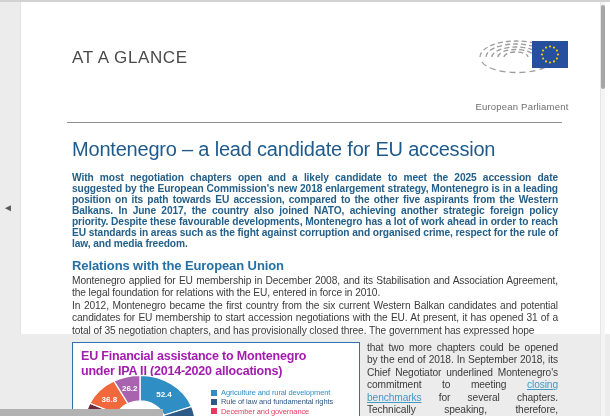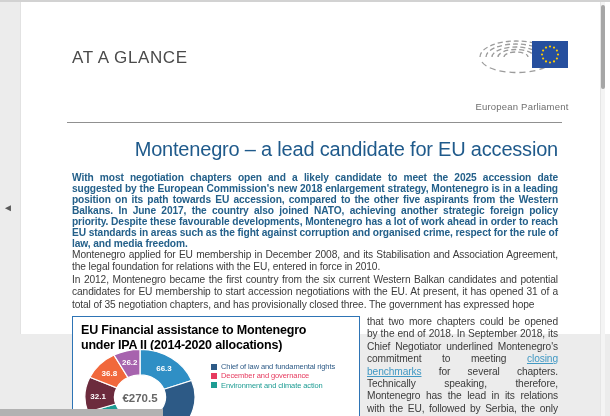--- a/index.html
+++ b/index.html
@@ -15,33 +15,33 @@
   .content{padding:30px 54px 0 51px;}
 
   
   .header-row{display:flex;justify-content:space-between;align-items:flex-start;}
   .kicker{font-size:17px;color:#4a4a4a;letter-spacing:.6px;margin-top:16px;font-weight:400;}
   .logo-block{width:104px;margin-right:-16px;text-align:center;}
   .logo-caption{font-size:9.5px;color:#6f6f6f;margin-top:19px;letter-spacing:.2px;}
   .rule{border:none;border-top:1.5px solid #909090;margin:10px -4px 0 -5px;}
 
   
-  .doc-title{margin-top:15px;text-align:right;color:#1f5a8b;font-size:20px;font-weight:400;letter-spacing:-.2px;}
+  .doc-title{margin-top:15px;text-align:left;color:#1f5a8b;font-size:20px;font-weight:400;letter-spacing:-.2px;}
   .summary{margin-top:11px;font-weight:bold;color:#24608a;font-size:10.2px;line-height:11px;text-align:justify;letter-spacing:-.1px;}
 
   
   .section-heading{color:#2470a5;font-size:13px;font-weight:bold;margin:9px 0 2px;letter-spacing:-.1px;}
   .body-par{color:#3b3b3b;font-size:10.2px;line-height:12.4px;text-align:justify;margin:0 0 0;letter-spacing:-.1px;}
   a.doclink{color:#4199c4;text-decoration:underline;cursor:pointer;}
 
   
   .cols{display:flex;gap:7px;margin-top:5px;align-items:flex-start;}
   .chart-box{position:relative;width:288px;min-width:288px;height:150px;
     border:1px solid #2e74b5;box-sizing:border-box;padding:6px 8px;background:#fff;}
-  .chart-title{color:#000000;font-weight:bold;font-size:12.5px;line-height:14.5px;letter-spacing:-.2px;width:250px;}
+  .chart-title{color:#a21caf;font-weight:bold;font-size:12.5px;line-height:14.5px;letter-spacing:-.2px;width:250px;}
   .donut-svg{position:absolute;left:8px;top:29px;width:118px;height:102px;}
   .slice-label{position:absolute;transform:translate(-50%,-50%);color:#ffffff;font-size:8px;font-weight:bold;white-space:nowrap;}
   .center-label{position:absolute;left:67px;top:81px;transform:translate(-50%,-50%);text-align:center;color:#666666;line-height:11px;}
   .center-value{font-size:11.5px;font-weight:bold;}
   .legend{position:absolute;left:138px;top:45px;}
   .legend-item{display:flex;align-items:center;height:9.3px;font-size:7.5px;letter-spacing:-.1px;white-space:nowrap;}
   .swatch{width:6px;height:6px;margin-right:4px;flex:none;}
   .right-col{flex:1;}
   .right-col .body-par{margin:0 0 6px;}
 
@@ -96,52 +96,57 @@
           <div class="logo-caption">European Parliament</div>
         </div>
       </div>
 
       <hr class="rule">
 
       <div class="doc-title">Montenegro – a lead candidate for EU accession</div>
 
       <div class="summary">With most negotiation chapters open and a likely candidate to meet the 2025 accession date suggested by the European Commission's new 2018 enlargement strategy, Montenegro is in a leading position on its path towards EU accession, compared to the other five aspirants from the Western Balkans. In June 2017, the country also joined NATO, achieving another strategic foreign policy priority. Despite these favourable developments, Montenegro has a lot of work ahead in order to reach EU standards in areas such as the fight against corruption and organised crime, respect for the rule of law, and media freedom.</div>
 
+      <div class="section-heading">Relations with the European Union</div>
 
       <p class="body-par">Montenegro applied for EU membership in December 2008, and its Stabilisation and Association Agreement, the legal foundation for relations with the EU, entered in force in 2010.</p>
 
       <p class="body-par">In 2012, Montenegro became the first country from the six current Western Balkan candidates and potential candidates for EU membership to start accession negotiations with the EU. At present, it has opened 31 of a total of 35 negotiation chapters, and has provisionally closed three. The government has expressed hope</p>
 
       <div class="cols">
 
         <div class="chart-box">
           <div class="chart-title">EU Financial assistance to Montenegro under IPA II (2014-2020 allocations)</div>
           <svg class="donut-svg" viewBox="0 0 120 120" preserveAspectRatio="none">
               <path d="M60 4 A56 56 0 0 1 112.5344927647101 40.606004280844466 L84.39101449790111 50.995644844677784 A26 26 0 0 0 60 34 Z" fill="#2f8fc5" stroke="#ffffff" stroke-width="1.3"></path>
               <path d="M112.5344927647101 40.606004280844466 A56 56 0 0 1 96.48640943396626 102.48225425535912 L76.94011866577004 79.72390376141674 A26 26 0 0 0 84.39101449790111 50.995644844677784 Z" fill="#2d5a86" stroke="#ffffff" stroke-width="1.3"></path>
               <path d="M96.48640943396626 102.48225425535912 A56 56 0 0 1 39.23997423939169 112.00981955764584 L50.36141661114614 84.1474162231927 A26 26 0 0 0 76.94011866577004 79.72390376141674 Z" fill="#e63a5e" stroke="#ffffff" stroke-width="1.3"></path>
               <path d="M39.23997423939169 112.00981955764584 A56 56 0 0 1 6.84222254146075 77.61393470149179 L35.31960332282106 68.17789825426404 A26 26 0 0 0 50.36141661114614 84.1474162231927 Z" fill="#1d9c93" stroke="#ffffff" stroke-width="1.3"></path>
               <path d="M6.84222254146075 77.61393470149179 A56 56 0 0 1 8.996939602017463 36.87668211437325 L36.32000767236525 49.264173838816156 A26 26 0 0 0 35.31960332282106 68.17789825426404 Z" fill="#6c2b3d" stroke="#ffffff" stroke-width="1.3"></path>
               <path d="M8.996939602017463 36.87668211437325 A56 56 0 0 1 33.524738960216844 10.653667280381008 L47.70791451724354 37.08920266589118 A26 26 0 0 0 36.32000767236525 49.264173838816156 Z" fill="#f1683c" stroke="#ffffff" stroke-width="1.3"></path>
               <path d="M33.524738960216844 10.653667280381008 A56 56 0 0 1 59.999999999999986 4 L59.99999999999999 34 A26 26 0 0 0 47.70791451724354 37.08920266589118 Z" fill="#a763ae" stroke="#ffffff" stroke-width="1.3"></path>
             </svg>
           <div id="label-layer">
-              <span class="slice-label" style="left: 91.0113px; top: 50.6428px;">66.3</span>
+              <span class="slice-label" style="left: 91.0113px; top: 50.6428px;">52.4</span>
               <span class="slice-label" style="left: 25.0586px; top: 79.0457px;">32.1</span>
               <span class="slice-label" style="left: 36.3266px; top: 55.7251px;">36.8</span>
               <span class="slice-label" style="left: 56.763px; top: 45.1159px;">26.2</span>
             </div>
           <div class="center-label">
             <div class="center-value">€270.5</div>
 
           </div>
           <div class="legend" id="legend">
               <div class="legend-item">
+                <span class="swatch" style="background: rgb(47, 143, 197);"></span>
+                <span style="color: rgb(47, 143, 197);">Agriculture and rural development</span>
+              </div>
+              <div class="legend-item">
                 <span class="swatch" style="background: rgb(45, 90, 134);"></span>
-                <span style="color: rgb(45, 90, 134);">Chief of law and fundamental rights</span>
+                <span style="color: rgb(45, 90, 134);">Rule of law and fundamental rights</span>
               </div>
               <div class="legend-item">
                 <span class="swatch" style="background: rgb(230, 58, 94);"></span>
                 <span style="color: rgb(230, 58, 94);">December and governance</span>
               </div>
               <div class="legend-item">
                 <span class="swatch" style="background: rgb(29, 156, 147);"></span>
                 <span style="color: rgb(29, 156, 147);">Environment and climate action</span>
               </div>
             </div>

